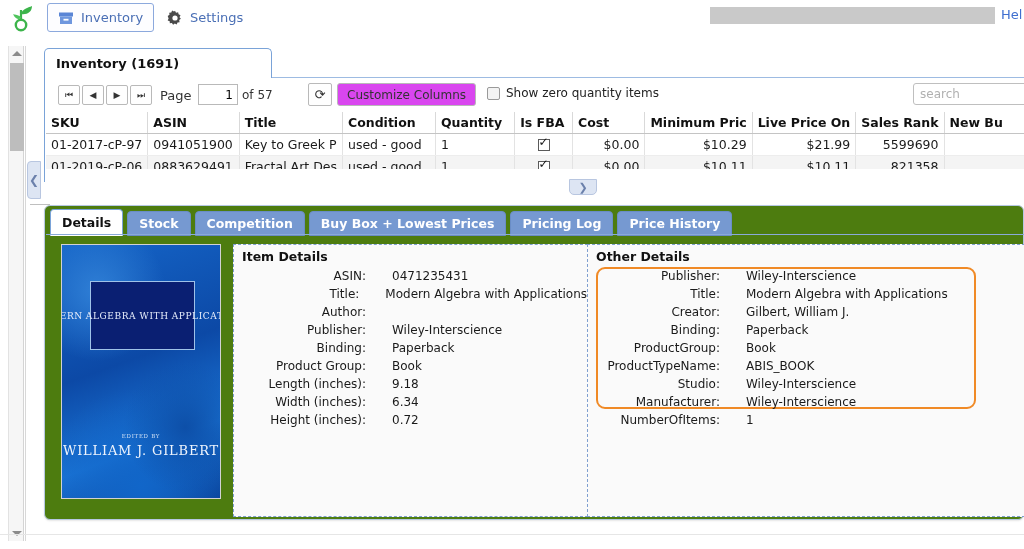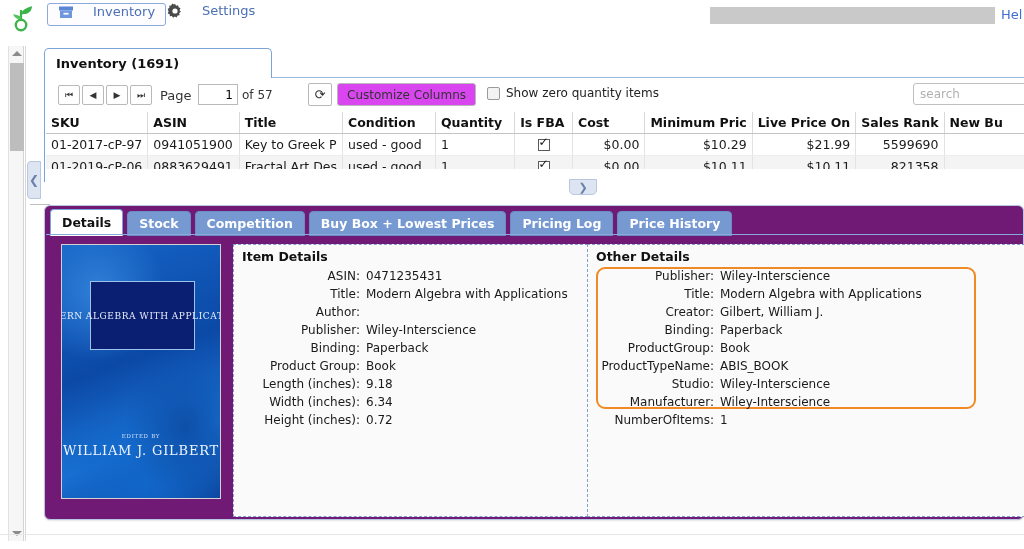--- a/index.html
+++ b/index.html
@@ -16,22 +16,22 @@
 
   
   #topnav {
     position: absolute; left: 0; top: 0; width: 1024px; height: 36px;
     background: #ffffff;
   }
   #logo {
     position: absolute; left: 8px; top: 3px; width: 30px; height: 30px;
   }
   .navbtn {
-    position: absolute; display: flex; gap: 19px;
-    height: 23px; padding: 0 10px;
+    position: absolute; display: flex; align-items: center; gap: 7px;
+    height: 29px; padding: 0 10px;
     font-size: 13px; color: #4a6fb5; cursor: pointer;
     user-select: none;
   }
   #nav-inventory {
     left: 47px; top: 3px;
     border: 1px solid #8ca9dd; border-radius: 3px;
     background: #fdfdff;
   }
   #nav-settings { left: 157px; top: 3px; }
   .nav-ico { display: inline-block; width: 16px; height: 16px; }
@@ -218,21 +218,21 @@
     position: absolute; left: 569px; top: 179px; width: 28px; height: 16px;
     background: #dde5f3; border: 1px solid #b8c6e0; border-radius: 0 0 5px 5px;
     display: flex; align-items: center; justify-content: center;
     cursor: pointer; z-index: 5;
   }
   #collapse-down .chev { color: #6b80ab; font-size: 11px; line-height: 1; }
 
   
   #details-card {
     position: absolute; left: 44px; top: 205px; width: 980px; height: 315px;
-    background: #701a75;
+    background: #4d7c0f;
     border: 1px solid #b6c8e2; border-radius: 6px;
     box-shadow: 0 1px 2px rgba(0,0,0,0.10);
   }
   #tabstrip {
     position: absolute; left: 5px; top: 2px; height: 28px;
     display: flex; align-items: flex-end; gap: 4px;
   }
   .dtab {
     height: 25px; padding: 0 11px;
     display: flex; align-items: center;
@@ -286,24 +286,24 @@
   }
   #item-details { left: 188px; width: 355px; }
   #other-details { left: 542px; width: 438px; }
   .panel-title {
     position: absolute; left: 8px; top: 4px;
     font-size: 12.5px; font-weight: bold; color: #111;
   }
   .kvlist { position: absolute; left: 0; top: 22px; width: 100%; }
   .kvrow { display: flex; height: 18px; align-items: center; }
   .kvkey {
-    text-align: right; font-size: 12px; color: #1a1a1a; padding-right: 6px;
+    text-align: right; font-size: 12px; color: #1a1a1a; padding-right: 0;
     white-space: nowrap;
   }
-  .kvval { font-size: 12px; color: #1a1a1a; white-space: nowrap; }
+  .kvval { font-size: 12px; color: #1a1a1a; white-space: nowrap; margin-left: 26px; }
   #item-details .kvkey { width: 132px; }
   #other-details .kvkey { width: 132px; }
   #highlight-box {
     position: absolute; left: 8px; top: 22px; width: 380px; height: 142px;
     border: 2px solid #f08a26; border-radius: 9px; pointer-events: none;
   }
 
   #bottom-rule {
     position: absolute; left: 0; top: 534px; width: 1024px; height: 1px;
     background: #e6e6e6;

